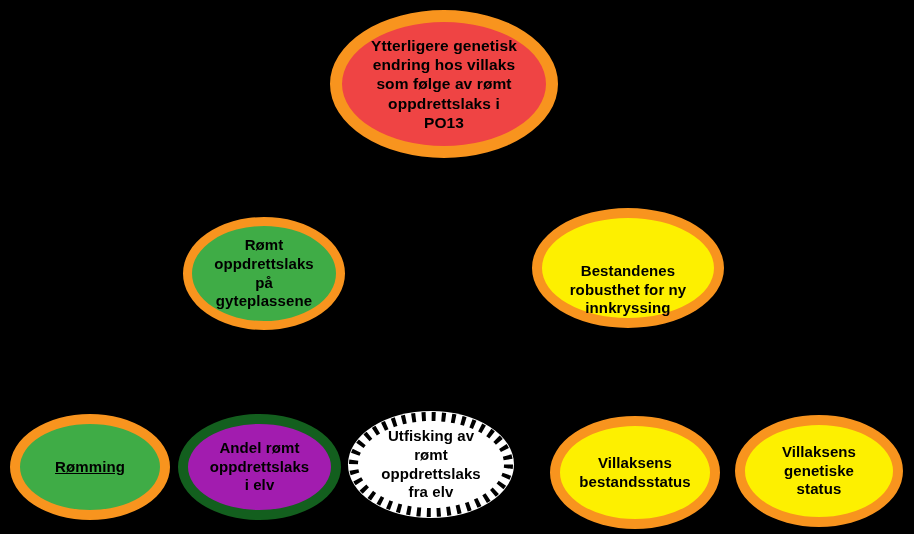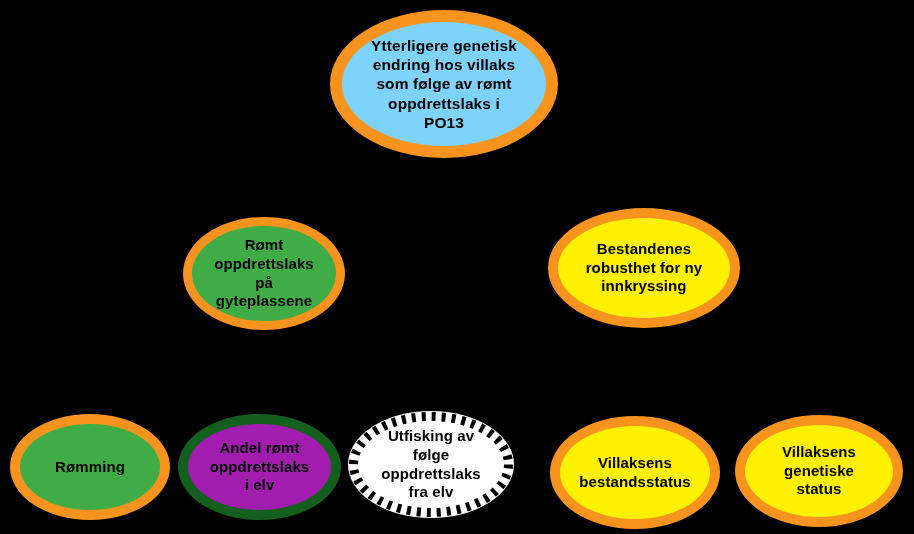--- a/index.html
+++ b/index.html
@@ -37,52 +37,52 @@
     position: absolute;
     left: 0; top: 0;
     z-index: 1;
     pointer-events: none;
   }
 </style>
 </head>
 <body>
 
 <div id="canvas" style="background: rgb(0, 0, 0);">
-    <div class="node" style="left: 330px; top: 10px; width: 228px; height: 148px; background: #7dd3fc; border: 12px solid rgb(248, 148, 30);">
+    <div class="node" style="left: 330px; top: 10px; width: 228px; height: 148px; background: #ef4444; border: 12px solid rgb(248, 148, 30);">
       <span class="label" style="font-size: 15.5px;">Ytterligere genetisk
 endring hos villaks
 som følge av rømt
 oppdrettslaks i
 PO13</span>
     </div>
     <div class="node" style="left: 183px; top: 217px; width: 162px; height: 113px; background: rgb(63, 172, 70); border: 9px solid rgb(248, 148, 30);">
       <span class="label" style="font-size: 15px;">Rømt
 oppdrettslaks
 på
 gyteplassene</span>
     </div>
-    <div class="node" style="left: 548px; top: 208px; width: 192px; height: 120px; background: rgb(253, 240, 0); border: 10px solid rgb(248, 148, 30);">
+    <div class="node" style="left: 532px; top: 208px; width: 192px; height: 120px; background: rgb(253, 240, 0); border: 10px solid rgb(248, 148, 30); align-items: flex-end;">
       <span class="label" style="font-size: 15px;">Bestandenes
 robusthet for ny
 innkryssing</span>
     </div>
     <div class="node" style="left: 10px; top: 414px; width: 160px; height: 106px; background: rgb(63, 172, 70); border: 10px solid rgb(248, 148, 30);">
-      <span class="label" style="font-size: 15px;">Rømming</span>
+      <span class="label" style="font-size: 15px; text-decoration: underline;">Rømming</span>
     </div>
     <div class="node" style="left: 178px; top: 414px; width: 163px; height: 106px; background: #a21caf; border: 10px solid rgb(19, 95, 30);">
       <span class="label" style="font-size: 15px;">Andel rømt
 oppdrettslaks
 i elv</span>
     </div>
     <div class="node" style="left: 348px; top: 411px; width: 166px; height: 107px; background: rgb(255, 255, 255);">
       <svg class="dashring" width="166" height="107">
         <ellipse cx="83" cy="53.5" rx="77.5" ry="48" fill="none" stroke="#000000" stroke-width="9" stroke-dasharray="4 6"></ellipse>
       </svg>
       <span class="label" style="font-size: 15px;">Utfisking av
-følge
+rømt
 oppdrettslaks
 fra elv</span>
     </div>
     <div class="node" style="left: 550px; top: 416px; width: 170px; height: 113px; background: rgb(253, 240, 0); border: 10px solid rgb(248, 148, 30);">
       <span class="label" style="font-size: 15px;">Villaksens
 bestandsstatus</span>
     </div>
     <div class="node" style="left: 735px; top: 415px; width: 168px; height: 112px; background: rgb(253, 240, 0); border: 10px solid rgb(248, 148, 30);">
       <span class="label" style="font-size: 15px;">Villaksens
 genetiske

